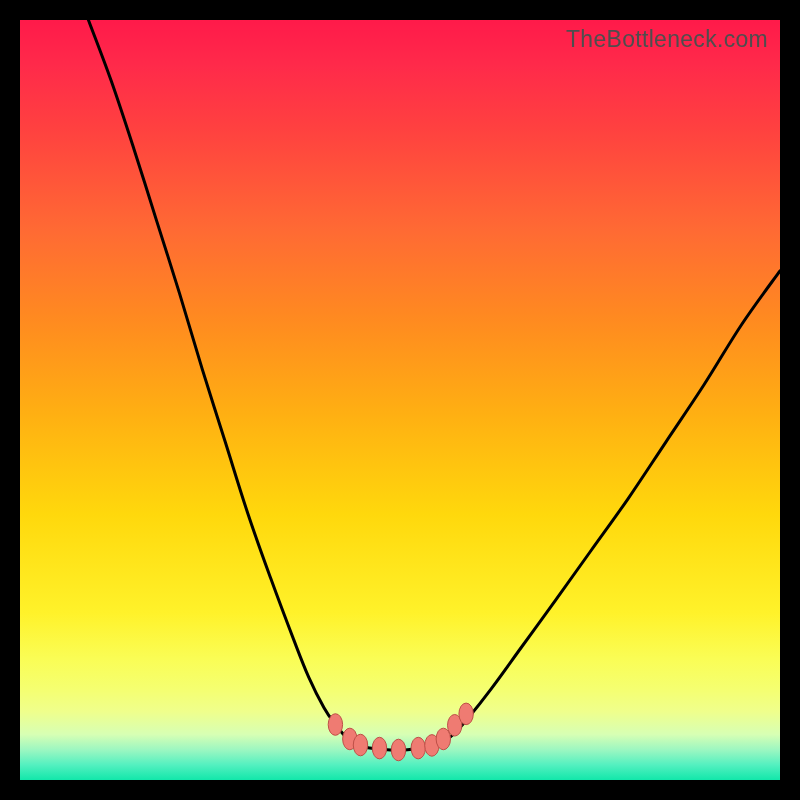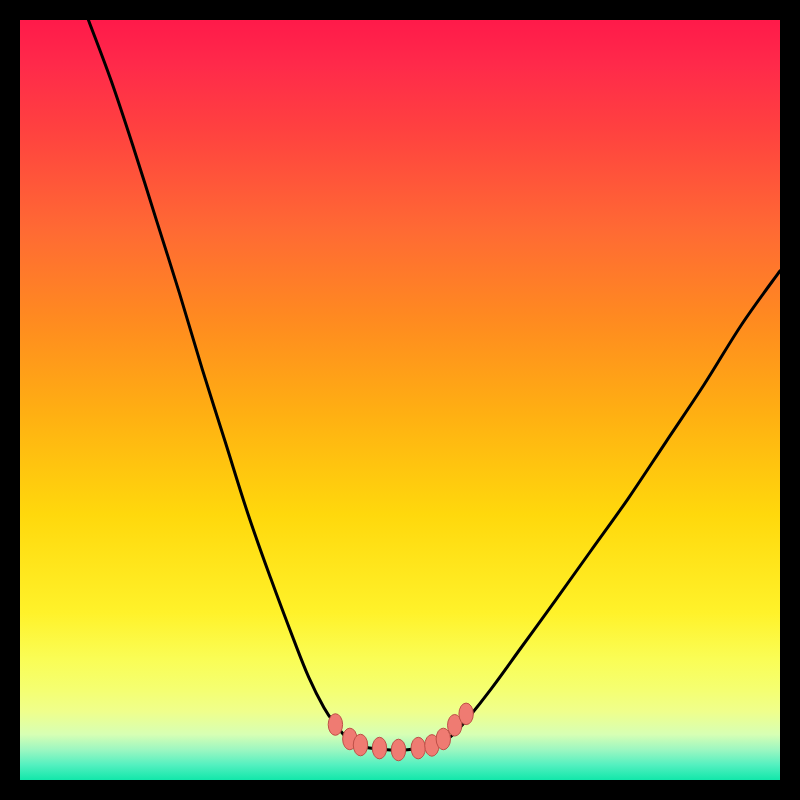--- a/index.html
+++ b/index.html
@@ -58,20 +58,21 @@
     width: 760px;
     height: 760px;
     overflow: visible;
   }
 </style>
 </head>
 <body>
 
 <div class="frame">
   <div class="plot">
+    <div class="watermark">TheBottleneck.com</div>
     <svg class="curves" viewBox="0 0 760 760" preserveAspectRatio="none">
       <g id="series-layer">
           <path d="M 68.39999999999999 0 C 72.50399999999999 10.943999999999992 82.992 37.54399999999995 91.2 60.799999999999955 C 99.408 84.05599999999995 105.792 103.89200000000004 114 129.20000000000005 C 122.208 154.50800000000004 128.59199999999998 175.408 136.79999999999998 201.39999999999998 C 145.00799999999998 227.39199999999997 151.392 246.92399999999998 159.6 273.59999999999997 C 167.808 300.27599999999995 174.192 322.924 182.4 349.59999999999997 C 190.608 376.27599999999995 196.99200000000002 395.808 205.20000000000002 421.8 C 213.40800000000002 447.79200000000003 219.792 469.376 228 494 C 236.208 518.624 242.592 536.028 250.8 558.6 C 259.008 581.172 266.76 601.616 273.59999999999997 619.4 C 280.43999999999994 637.184 283.32800000000003 645.088 288.8 657.4 C 294.272 669.712 299.212 679.3184 304 687.8 C 308.788 696.2815999999999 311.296 699.048 315.4 704.52 C 319.50399999999996 709.992 323.38 714.3696000000001 326.8 718.2 C 330.22 722.0304 333.032 724.432 334.4 725.8" fill="none" stroke="#000000" stroke-width="3" stroke-linecap="round"></path>
           <path d="M 418.00000000000006 725.8 C 420.73600000000005 723.7479999999999 427.728 719.4616 433.2 714.4 C 438.67199999999997 709.3384 441.56 705.888 448.4 697.6800000000001 C 455.23999999999995 689.4720000000001 461.62399999999997 681.5224 471.2 668.8 C 480.776 656.0776 490.656 642.048 501.6 627 C 512.544 611.952 519.688 602.3000000000001 532 585.2 C 544.312 568.1 556.32 551.152 570 532 C 583.68 512.848 594.32 498.636 608 478.8 C 621.68 458.964 632.32 442.32 646 421.8 C 659.68 401.28000000000003 670.32 386.004 684 364.8 C 697.68 343.596 708.32 324.52 722 304 C 735.68 283.48 753.16 260.376 760 250.79999999999995" fill="none" stroke="#000000" stroke-width="3" stroke-linecap="round"></path>
           <path d="M 334.4 725.8 C 338.50399999999996 726.3471999999999 348.99199999999996 728.0192000000001 357.2 728.84 C 365.408 729.6608 373.16 730.36 380 730.36 C 386.84 730.36 388.35999999999996 729.6608 395.2 728.84 C 402.04 728.0192000000001 413.8960000000001 726.3471999999999 418.00000000000006 725.8" fill="none" stroke="#000000" stroke-width="3" stroke-linecap="round"></path>
         </g>
       <g id="marker-layer">
           <ellipse cx="315.4" cy="704.52" rx="7.2" ry="10.8" fill="#ef7b72" stroke="#be4f47" stroke-width="1"></ellipse>
           <ellipse cx="329.84" cy="718.96" rx="7.2" ry="10.8" fill="#ef7b72" stroke="#be4f47" stroke-width="1"></ellipse>
           <ellipse cx="340.47999999999996" cy="725.04" rx="7.2" ry="10.8" fill="#ef7b72" stroke="#be4f47" stroke-width="1"></ellipse>

